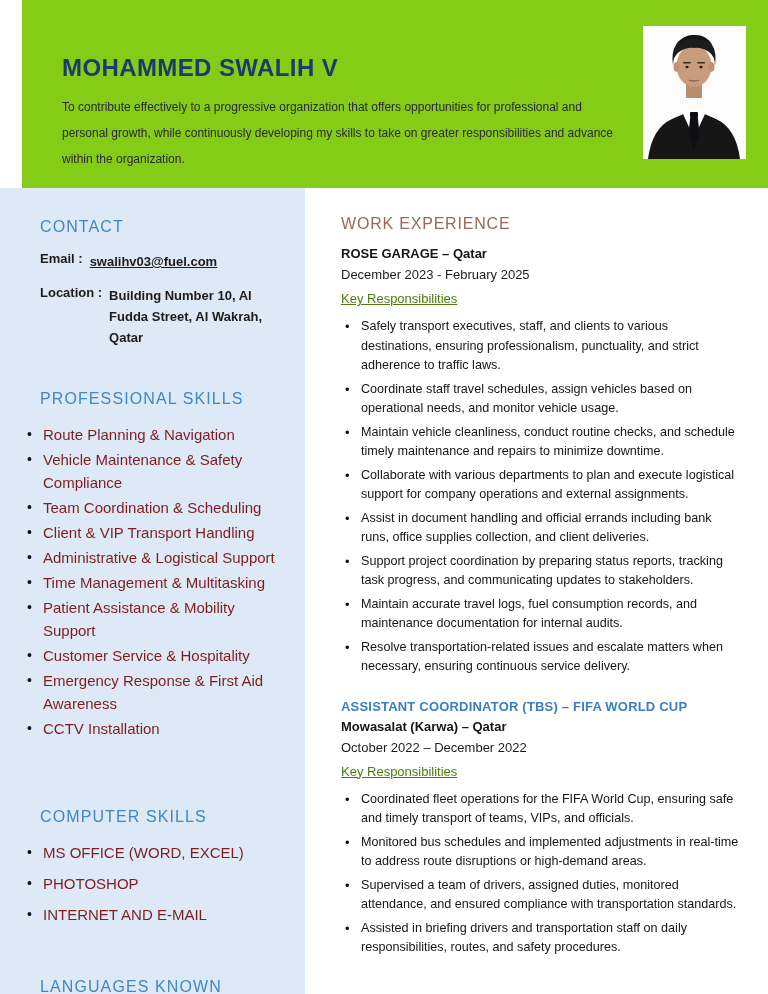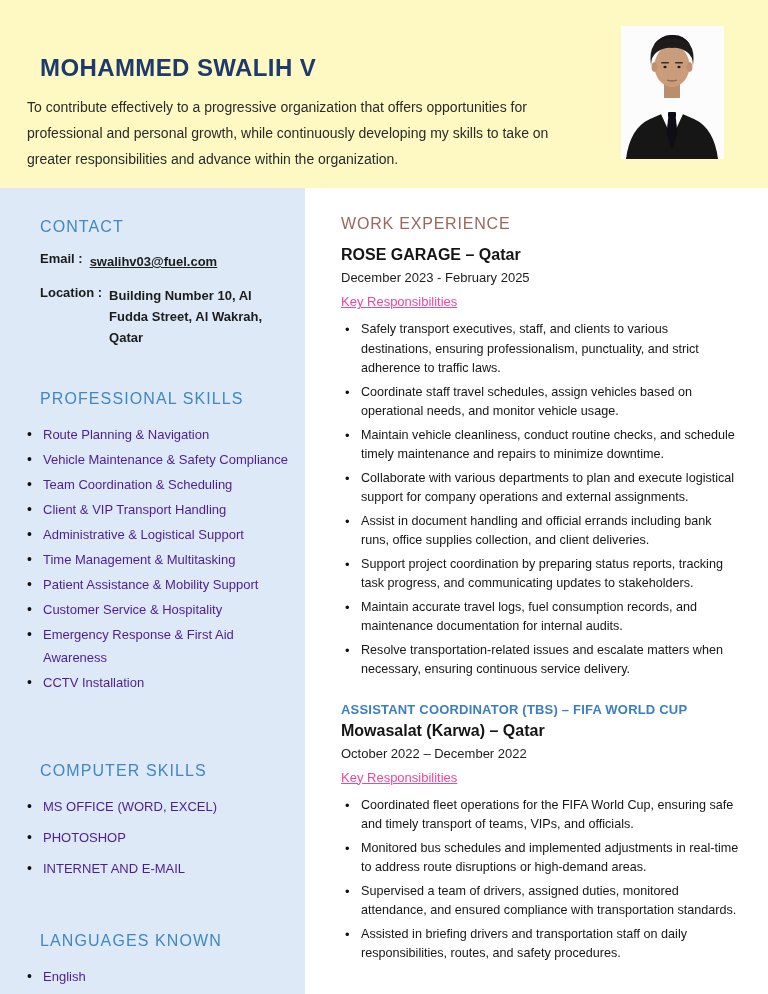--- a/index.html
+++ b/index.html
@@ -11,28 +11,28 @@
     --ink:#1c1c1c;
   }
   *{box-sizing:border-box;}
   html,body{margin:0;padding:0;}
   body{
     width:768px;height:994px;background:#ffffff;overflow:hidden;position:relative;
     font-family:"Liberation Sans","DejaVu Sans",sans-serif;color:var(--ink);
     -webkit-font-smoothing:antialiased;
   }
   
-  .page-header{position:relative;height:188px;background:#fef9c3;}
+  .page-header{position:relative;height:188px;background:#84cc16;margin-left:22px;}
   .name{
     position:absolute;left:40px;top:54px;margin:0;
     font-size:24px;font-weight:bold;color:var(--navy);letter-spacing:.4px;
   }
   .objective{
-    position:absolute;left:27px;top:94px;width:552px;margin:0;
-    font-size:14px;line-height:26px;color:#2a2a2a;
+    position:absolute;left:40px;top:94px;width:552px;margin:0;
+    font-size:12px;line-height:26px;color:#2a2a2a;
   }
   .photo{
     position:absolute;left:621px;top:26px;width:103px;height:133px;overflow:hidden;
   }
   .photo svg{display:block;width:100%;height:100%;}
   
   .content{display:flex;height:806px;}
   .sidebar{
     width:305px;flex:0 0 305px;background:var(--sidebar-bg);
     padding:30px 16px 0 40px;
@@ -46,38 +46,38 @@
   .contact-row{display:flex;font-size:13px;font-weight:bold;margin-bottom:13px;}
   .contact-label{white-space:nowrap;margin-right:7px;}
   .contact-value{line-height:21px;}
   .email-link{color:var(--ink);text-decoration:underline;cursor:pointer;}
   .section{margin:0;}
   .side-gap-1{margin-top:42px;}
   .side-gap-2{margin-top:68px;}
   .side-gap-3{margin-top:52px;}
   ul.side-list{list-style:none;margin:0 0 0 -15px;padding:0;}
   ul.side-list li{
-    position:relative;padding-left:18px;font-size:13px;line-height:23px;
-    margin-bottom:2px;color:#4c1d95;
+    position:relative;padding-left:18px;font-size:15px;line-height:23px;
+    margin-bottom:2px;color:#7f1d1d;
   }
   ul.side-list li::before{
     content:"\2022";position:absolute;left:2px;top:0;font-size:14px;color:#111;
   }
   ul.side-list.spread li{margin-bottom:8px;}
   
   .work-title{
     margin:0 0 13px;font-size:16px;font-weight:normal;color:var(--rose);
     letter-spacing:.8px;
   }
   .job{margin:0;}
   .job + .job{margin-top:22px;}
   .job-role{margin:0 0 5px;font-size:13px;font-weight:bold;color:var(--role-blue);letter-spacing:.2px;}
-  .job-company{margin:0 0 6px;font-size:16px;font-weight:bold;color:#151515;}
+  .job-company{margin:0 0 6px;font-size:13px;font-weight:bold;color:#151515;}
   .job-dates{margin:0 0 9px;font-size:13px;color:#1d1d1d;}
-  .job-keyresp{margin:0 0 11px;font-size:13px;color:#ec4899;text-decoration:underline;}
+  .job-keyresp{margin:0 0 11px;font-size:13px;color:#4d7c0f;text-decoration:underline;}
   ul.job-list{list-style:none;margin:0;padding:0;}
   ul.job-list li{
     position:relative;padding-left:20px;font-size:12.6px;line-height:19.5px;
     margin-bottom:4px;color:#161616;
   }
   ul.job-list li::before{
     content:"\2022";position:absolute;left:4px;top:0;font-size:13px;color:#111;
   }
 </style>
 </head>

